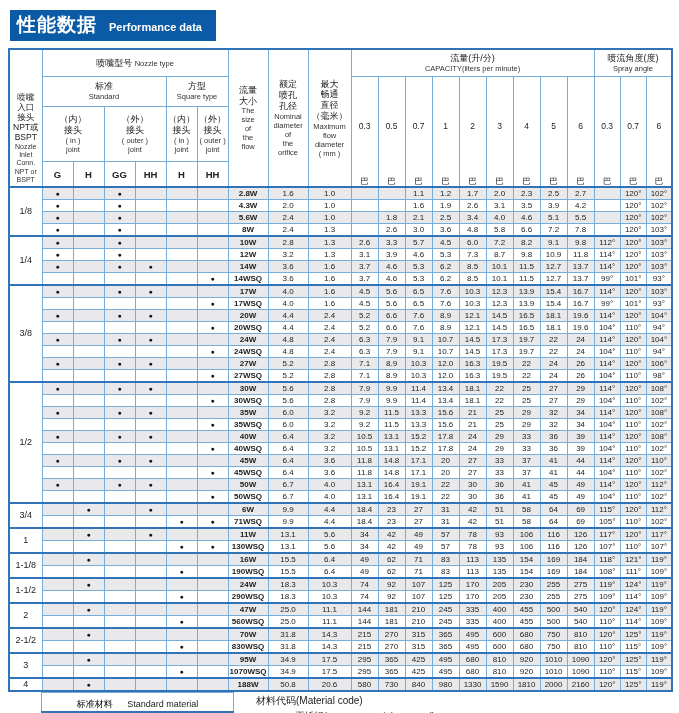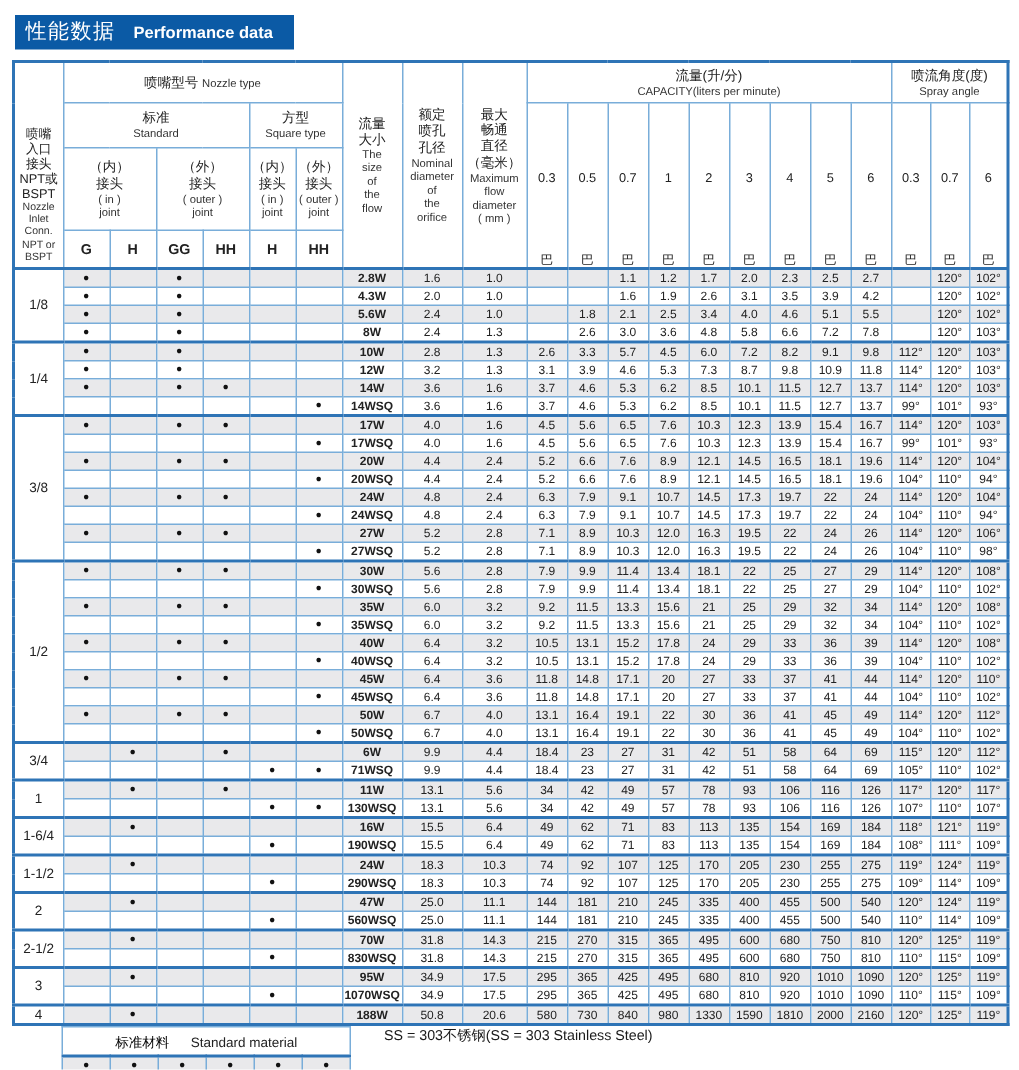--- a/index.html
+++ b/index.html
@@ -2,21 +2,21 @@
 <html><head>
 <meta charset="utf-8">
 <style>
   html,body{margin:0;padding:0;background:#ffffff;}
   body{width:679px;height:713px;overflow:hidden;font-family:"Liberation Sans",sans-serif;-webkit-font-smoothing:antialiased;}
   .page{padding:8px 8px 0 8px;}
 
   
   .title-bar{display:inline-flex;align-items:baseline;gap:12px;background:#0b5aa5;color:#fff;
              padding:2px 14px 3px 7px;margin:2px 0 7px 2px;}
-  .title-zh{font-size:14px;font-weight:normal;letter-spacing:1px;}
+  .title-zh{font-size:19px;font-weight:bold;letter-spacing:1px;}
   .title-en{font-size:11px;font-weight:bold;}
 
   
   table.perf{border-collapse:collapse;table-layout:fixed;width:663px;border:2px solid #2e74b6;}
   .perf th,.perf td{border:1px solid #79add9;padding:0;text-align:center;vertical-align:middle;color:#222;overflow:hidden;}
   .perf thead th{background:#fff;font-weight:normal;}
   .zh{font-size:9px;line-height:1.2;display:block;}
   .en{font-size:7.5px;line-height:1.2;display:block;color:#333;}
   .pre{white-space:pre-line;}
   .inlet-th .zh{font-size:8.5px;margin-top:40px;}
@@ -925,21 +925,21 @@
           <td>78</td>
           <td>93</td>
           <td>106</td>
           <td>116</td>
           <td>126</td>
           <td>107°</td>
           <td>110°</td>
           <td>107°</td>
         </tr>
         <tr class="data-row odd group-start">
-          <td class="size-cell" rowspan="2">1-6/4</td>
+          <td class="size-cell" rowspan="2">1-1/8</td>
           <td class="dot-cell"></td>
           <td class="dot-cell">●</td>
           <td class="dot-cell"></td>
           <td class="dot-cell"></td>
           <td class="dot-cell"></td>
           <td class="dot-cell"></td>
           <td class="model-cell">16W</td>
           <td>15.5</td>
           <td>6.4</td>
           <td>49</td>
@@ -1216,19 +1216,20 @@
             <td class="mat-dot">●</td>
             <td class="mat-dot">●</td>
             <td class="mat-dot">●</td>
             <td class="mat-dot">●</td>
             <td class="mat-dot">●</td>
             <td class="mat-dot">●</td>
           </tr>
         </tbody>
     </table>
     <div class="legend">
+      <div class="legend-title">材料代码(Material code)</div>
       <div id="legend-lines">
           <div class="legend-line"><b>SS</b> = 303不锈钢(SS = 303 Stainless Steel)</div>
         </div>
     </div>
   </div>
 
 </div>
 
 </body></html>

